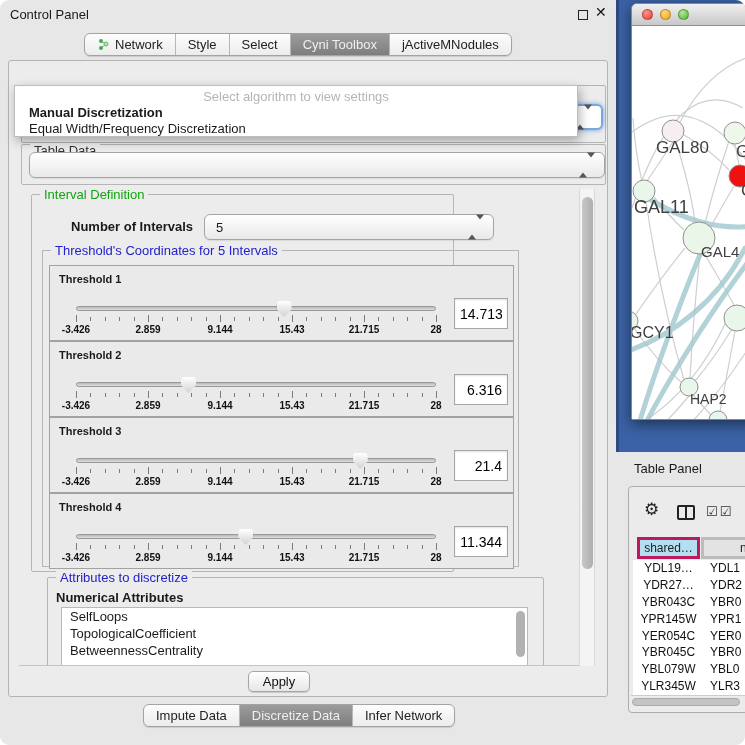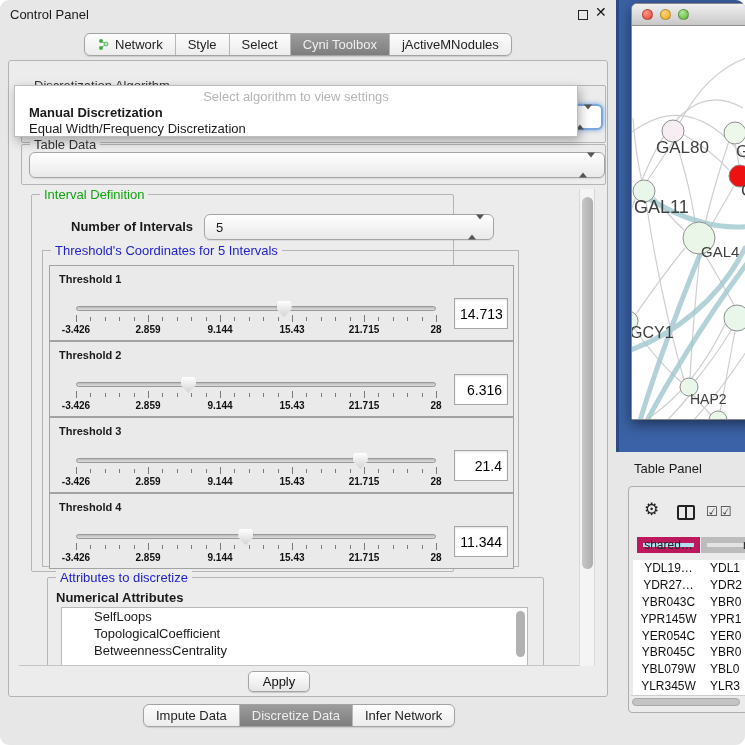--- a/index.html
+++ b/index.html
@@ -19,21 +19,21 @@
   .seg{display:flex;align-items:center;padding:8px 12px;font-size:13px;color:#222;border-left:1px solid #b7b7b7;cursor:default;}
   .seg:first-child{border-left:none;}
   .seg.sel{background:linear-gradient(#9c9c9c,#7e7e7e);color:#efefef;}
   .tabicon{display:inline-flex;margin-right:5px;}
 
   #main-panel{position:absolute;left:8px;top:60px;width:600px;height:637px;background:#ececec;
               border:1px solid #b3b3b3;border-radius:3px;}
 
   .group{position:absolute;border:1px solid #b5b5b5;border-radius:2px;}
   .group-title{position:absolute;top:-7px;left:8px;background:#ececec;padding:0 4px;font-size:13px;line-height:13px;white-space:nowrap;}
-  .gt-dark{color:#333;}
+  .gt-dark{color:#333;margin-top:6px;}
   .gt-green{color:#11a511;}
   .gt-blue{color:#2222cc;}
 
   #algo-group{left:12px;top:24px;width:585px;height:58px;}
   #tabledata-group{left:12px;top:83px;width:585px;height:41px;}
 
   .combo{position:absolute;display:flex;align-items:center;height:26px;border:1px solid #a5a5a5;border-radius:6px;
          background:linear-gradient(#ffffff,#e9e9e9);font-size:13px;padding:0 26px 0 11px;box-shadow:0 1px 1px rgba(0,0,0,.08);}
   .combo .arrows{position:absolute;right:9px;top:50%;transform:translateY(-50%);}
   .arr-up{width:0;height:0;border-left:4px solid transparent;border-right:4px solid transparent;border-bottom:5px solid #555;margin-bottom:2px;}
@@ -69,21 +69,21 @@
   .tick{position:absolute;width:1px;height:4px;top:2px;background:#7a7a7a;}
   .tick.major{height:7px;top:0;}
   .ticklabels{position:absolute;left:26px;top:58px;width:360px;height:11px;}
   .tlab{position:absolute;transform:translateX(-50%);font-size:10px;font-weight:bold;white-space:nowrap;color:#111;}
   .thvalue{position:absolute;left:404px;top:32px;width:54px;height:31px;border:1px solid #a6a6a6;background:#fff;
            font-family:"Liberation Sans",sans-serif;font-size:14px;text-align:right;padding:0 5px;box-shadow:inset 0 1px 2px rgba(0,0,0,.12);}
 
   #attr-group{left:28px;top:388px;width:497px;height:180px;}
   #attr-subtitle{position:absolute;left:8px;top:12px;font-size:13px;font-weight:bold;}
   #attr-list{position:absolute;left:13px;top:29px;width:467px;height:140px;background:#fff;border:1px solid #b9b9b9;overflow:hidden;}
-  .litem{padding-left:24px;font-size:13px;line-height:17px;white-space:nowrap;margin-left:8px;}
+  .litem{padding-left:8px;font-size:13px;line-height:17px;white-space:nowrap;}
   #attr-list .lscroll{position:absolute;right:2px;top:3px;width:9px;height:46px;border-radius:5px;background:#b2b2b2;}
 
   #apply-btn{position:absolute;left:239px;top:610px;width:62px;height:21px;border:1px solid #a5a5a5;border-radius:5px;
              background:linear-gradient(#ffffff,#e6e6e6);font-family:"Liberation Sans",sans-serif;font-size:13px;color:#111;
              display:flex;align-items:center;justify-content:center;box-shadow:0 1px 1px rgba(0,0,0,.15);}
 
   
   #net-bg{position:absolute;left:616px;top:0;width:129px;height:452px;background:#3b62a6;border-left:3px solid #2c4b82;}
   #net-window{position:absolute;left:631px;top:3px;width:128px;height:417px;background:#fff;border:1px solid #888;
               border-radius:6px 6px 2px 2px;box-shadow:0 4px 14px rgba(0,0,0,.5);}
@@ -95,22 +95,22 @@
   #net-canvas{position:absolute;left:0;top:22px;right:0;bottom:0;overflow:hidden;background:#fff;}
   #net-canvas svg text{font-family:"Liberation Sans",sans-serif;fill:#3f3f3f;}
 
   
   #tp-title{position:absolute;left:634px;top:461px;font-size:13px;color:#1a1a1a;}
   #tp-box{position:absolute;left:628px;top:486px;width:126px;height:227px;background:#ebebeb;border:1px solid #adadad;border-radius:4px;}
   .gear{position:absolute;left:15px;top:14px;font-size:17px;color:#222;font-family:"DejaVu Sans",sans-serif;line-height:17px;}
   .splitcols{position:absolute;left:48px;top:18px;width:18px;height:15px;border:2px solid #222;border-radius:2px;}
   .splitcols:after{content:"";position:absolute;left:6px;top:0;bottom:0;width:2px;background:#222;}
   .checks{position:absolute;left:77px;top:17px;font-size:13px;letter-spacing:2px;color:#333;font-family:"DejaVu Sans",sans-serif;}
-  .hcell{position:absolute;top:50px;height:16px;display:flex;align-items:center;justify-content:center;
-         font-size:12px;border:6px solid #be185d;color:#222;}
+  .hcell{position:absolute;top:50px;height:22px;display:flex;align-items:center;justify-content:center;
+         font-size:12px;border:3px solid #be185d;color:#222;}
   #hcell-shared{left:8px;width:63px;background:#b3dff1;}
   #hcell-name{left:72px;width:70px;background:#e3e3e3;border-color:#bcbcbc;justify-content:flex-start;padding-left:36px;}
   #tp-rows{position:absolute;left:4px;top:73px;width:122px;height:135px;overflow:hidden;background:#fff;}
   .trow{display:flex;height:16.8px;align-items:center;font-size:12px;color:#111;white-space:nowrap;}
   .tc1{width:71px;text-align:center;flex:none;}
   .tc2{padding-left:6px;}
   #tp-hscroll{position:absolute;left:2px;top:208px;width:122px;height:13px;background:#ececec;border-top:1px solid #cdcdcd;}
   #tp-hscroll .hthumb{position:absolute;left:1px;top:2px;width:108px;height:8px;border-radius:4px;background:#c4c4c4;border:1px solid #a9a9a9;}
 </style>
 </head>

